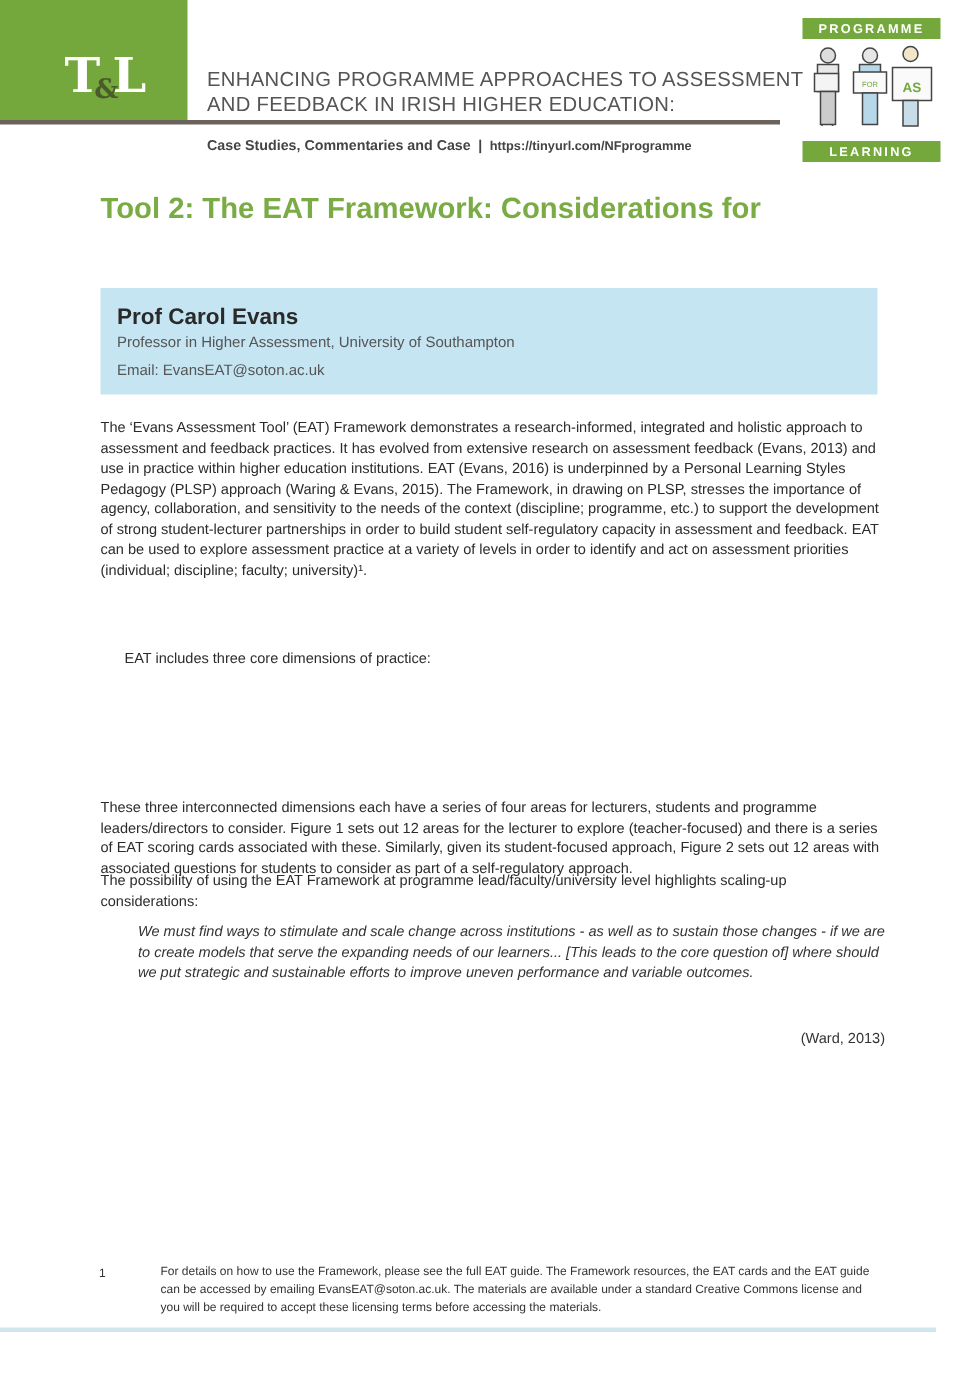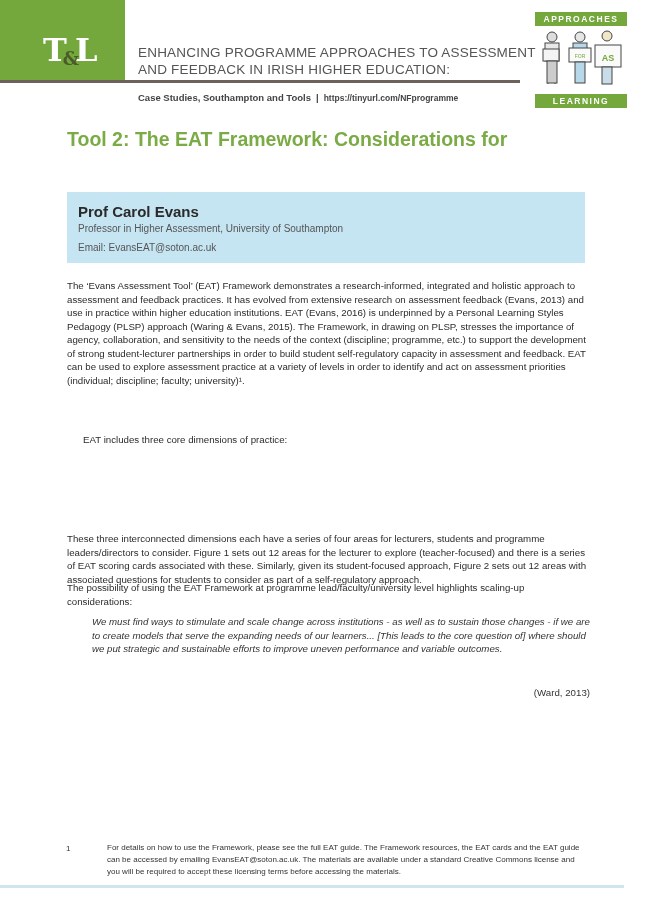--- a/index.html
+++ b/index.html
@@ -42,25 +42,25 @@
 <div class="logo-block">
   <div class="logo-text"><span>T</span><span class="logo-amp">&amp;</span><span>L</span></div>
 </div>
 <div class="header-rule"></div>
 
 <div class="header-title">
   <div>ENHANCING PROGRAMME APPROACHES TO ASSESSMENT</div>
   <div>AND FEEDBACK IN IRISH HIGHER EDUCATION:</div>
 </div>
 <div class="header-sub">
-  <span>Case Studies, Southampton and Tools</span><span class="sep">|</span><span class="url">https://tinyurl.com/NFprogramme</span>
+  <span>Case Studies, Commentaries and Case</span><span class="sep">|</span><span class="url">https://tinyurl.com/NFprogramme</span>
 </div>
 
 <div class="badge">
-  <div class="badge-top">APPROACHES</div>
+  <div class="badge-top">PROGRAMME</div>
   <svg class="badge-art" viewBox="0 0 92 64">
     <g stroke="#444" stroke-width="1" fill="none">
       <circle cx="17" cy="9" r="5" fill="#ddd"></circle>
       <rect x="10" y="15" width="14" height="18" fill="#e8e8e8"></rect>
       <rect x="8" y="21" width="16" height="12" fill="#f4f4f4"></rect>
       <line x1="13" y1="33" x2="13" y2="56"></line>
         <line x1="20" y1="33" x2="20" y2="56"></line>
       <rect x="12" y="33" width="10" height="22" fill="#ccc"></rect>
       <circle cx="45" cy="9" r="5" fill="#e6e6e6"></circle>
       <rect x="38" y="15" width="14" height="10" fill="#b7d8e8"></rect>

